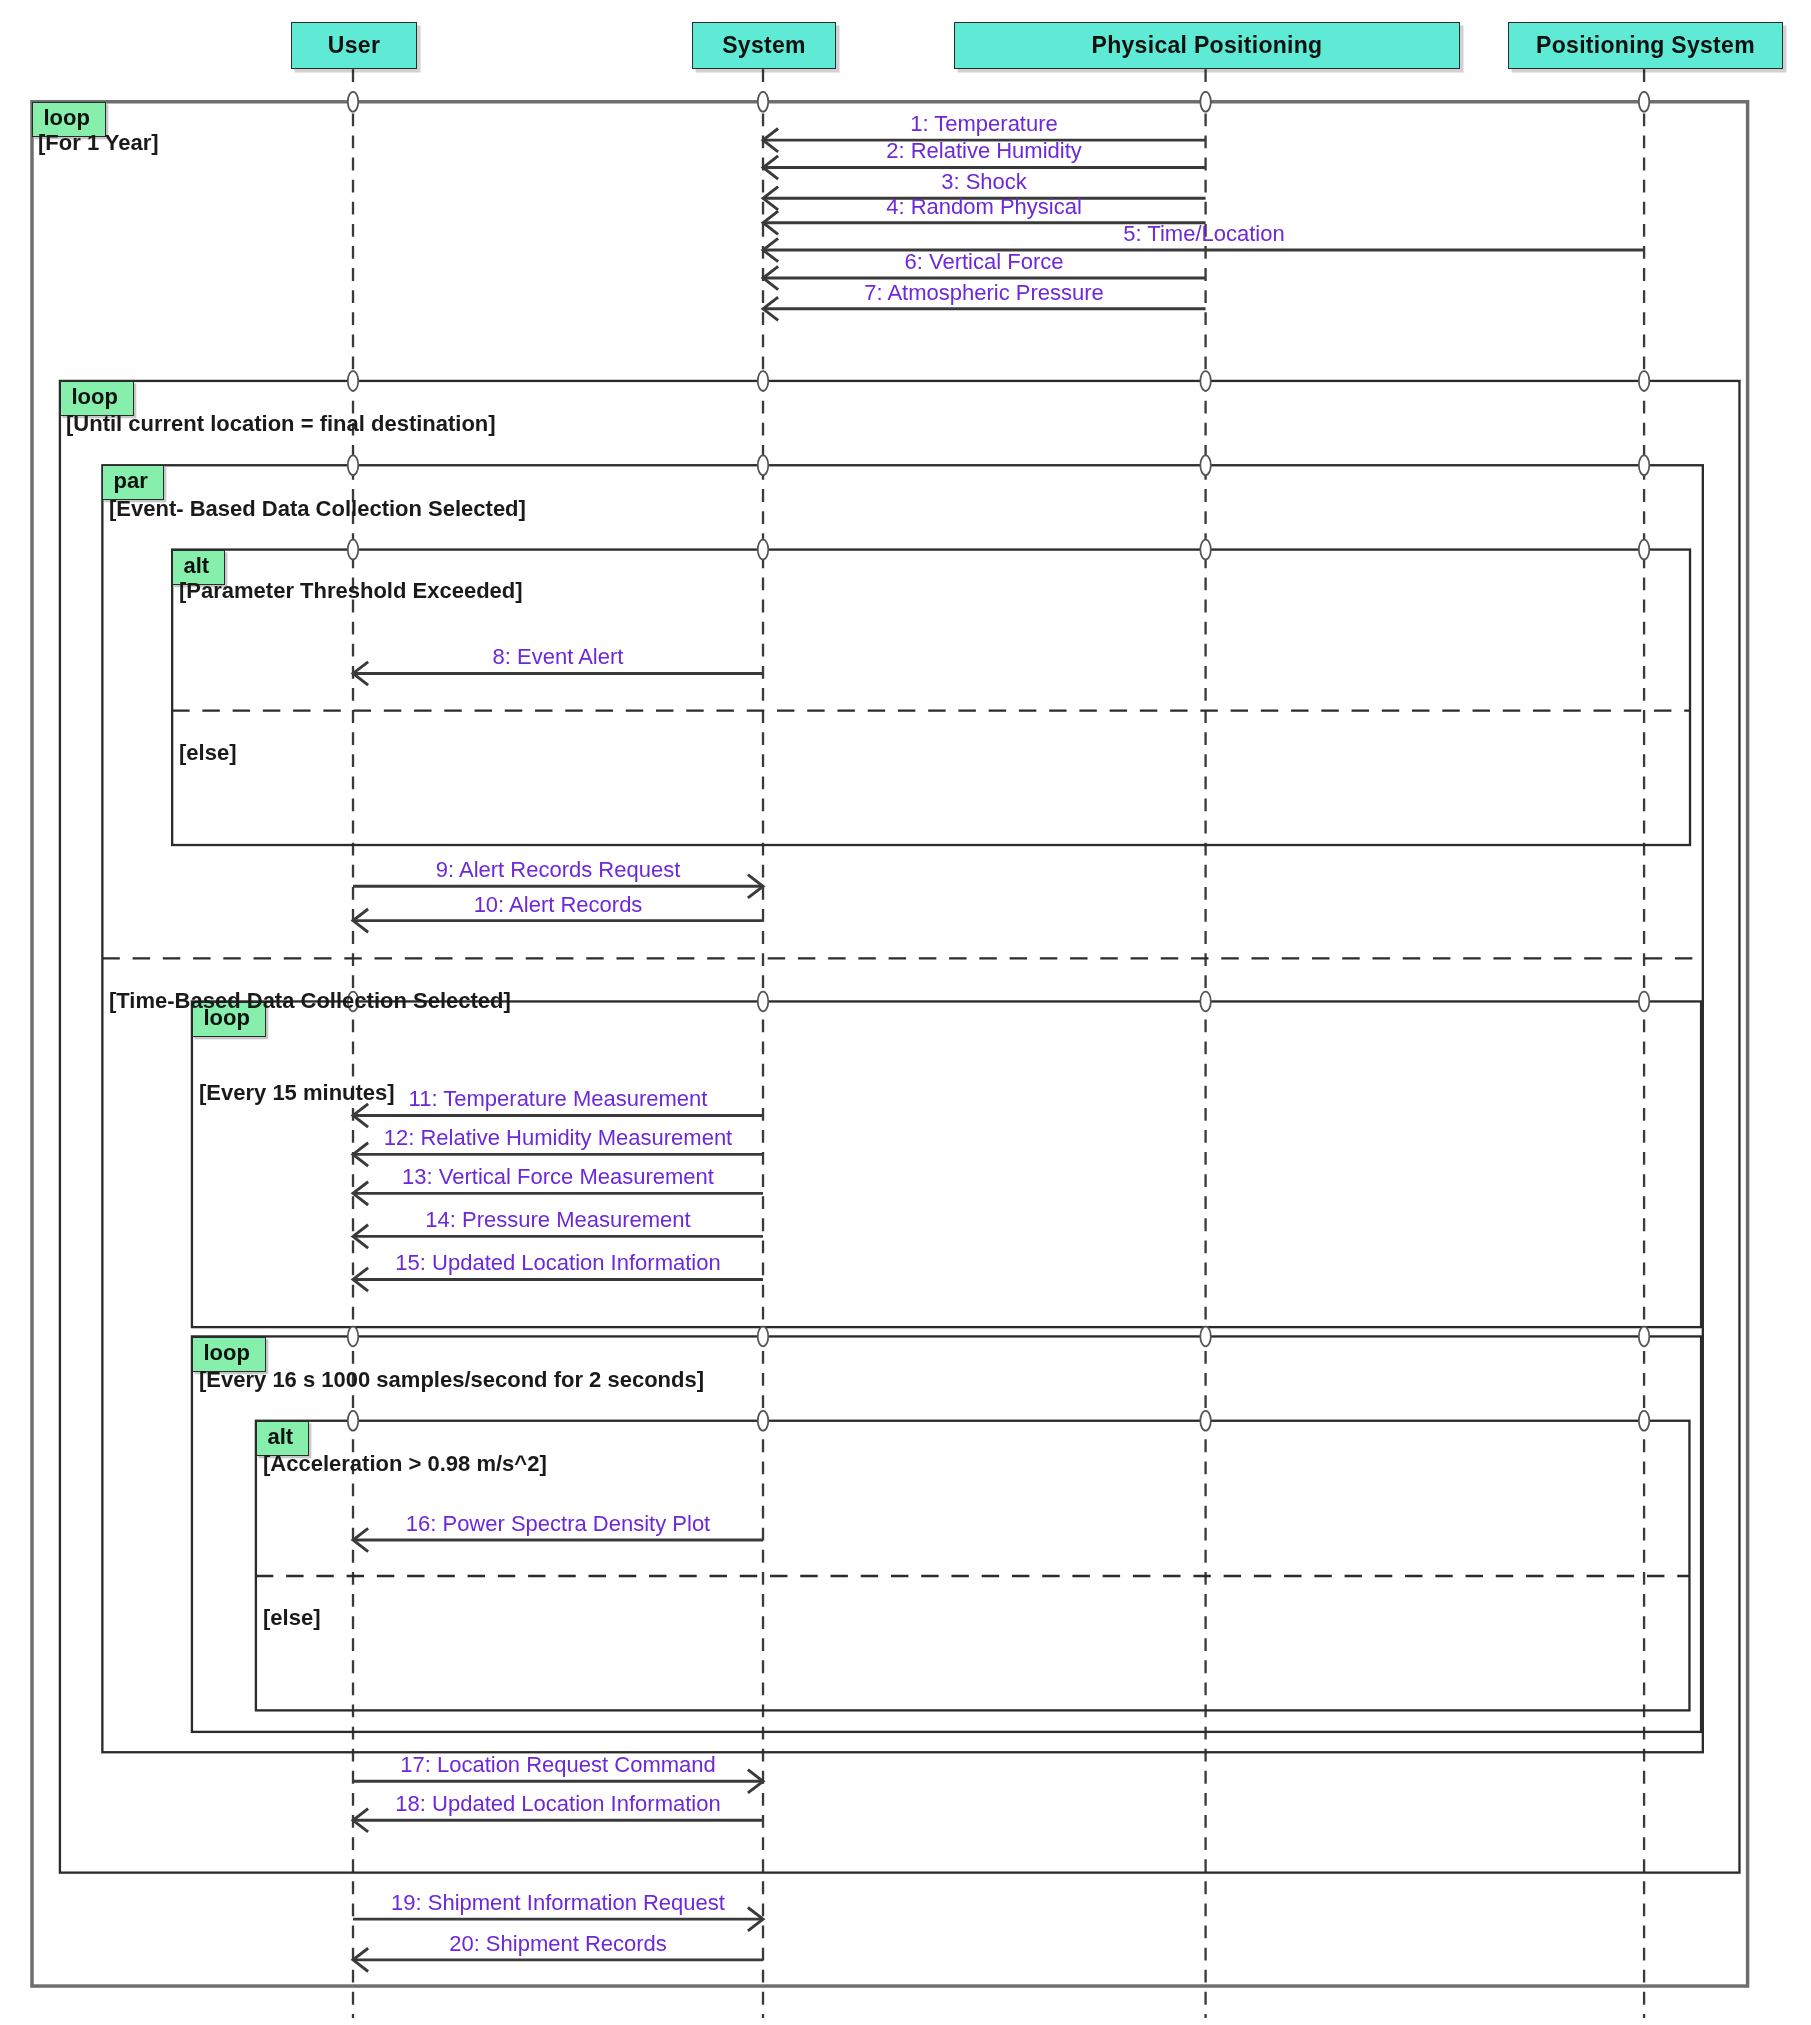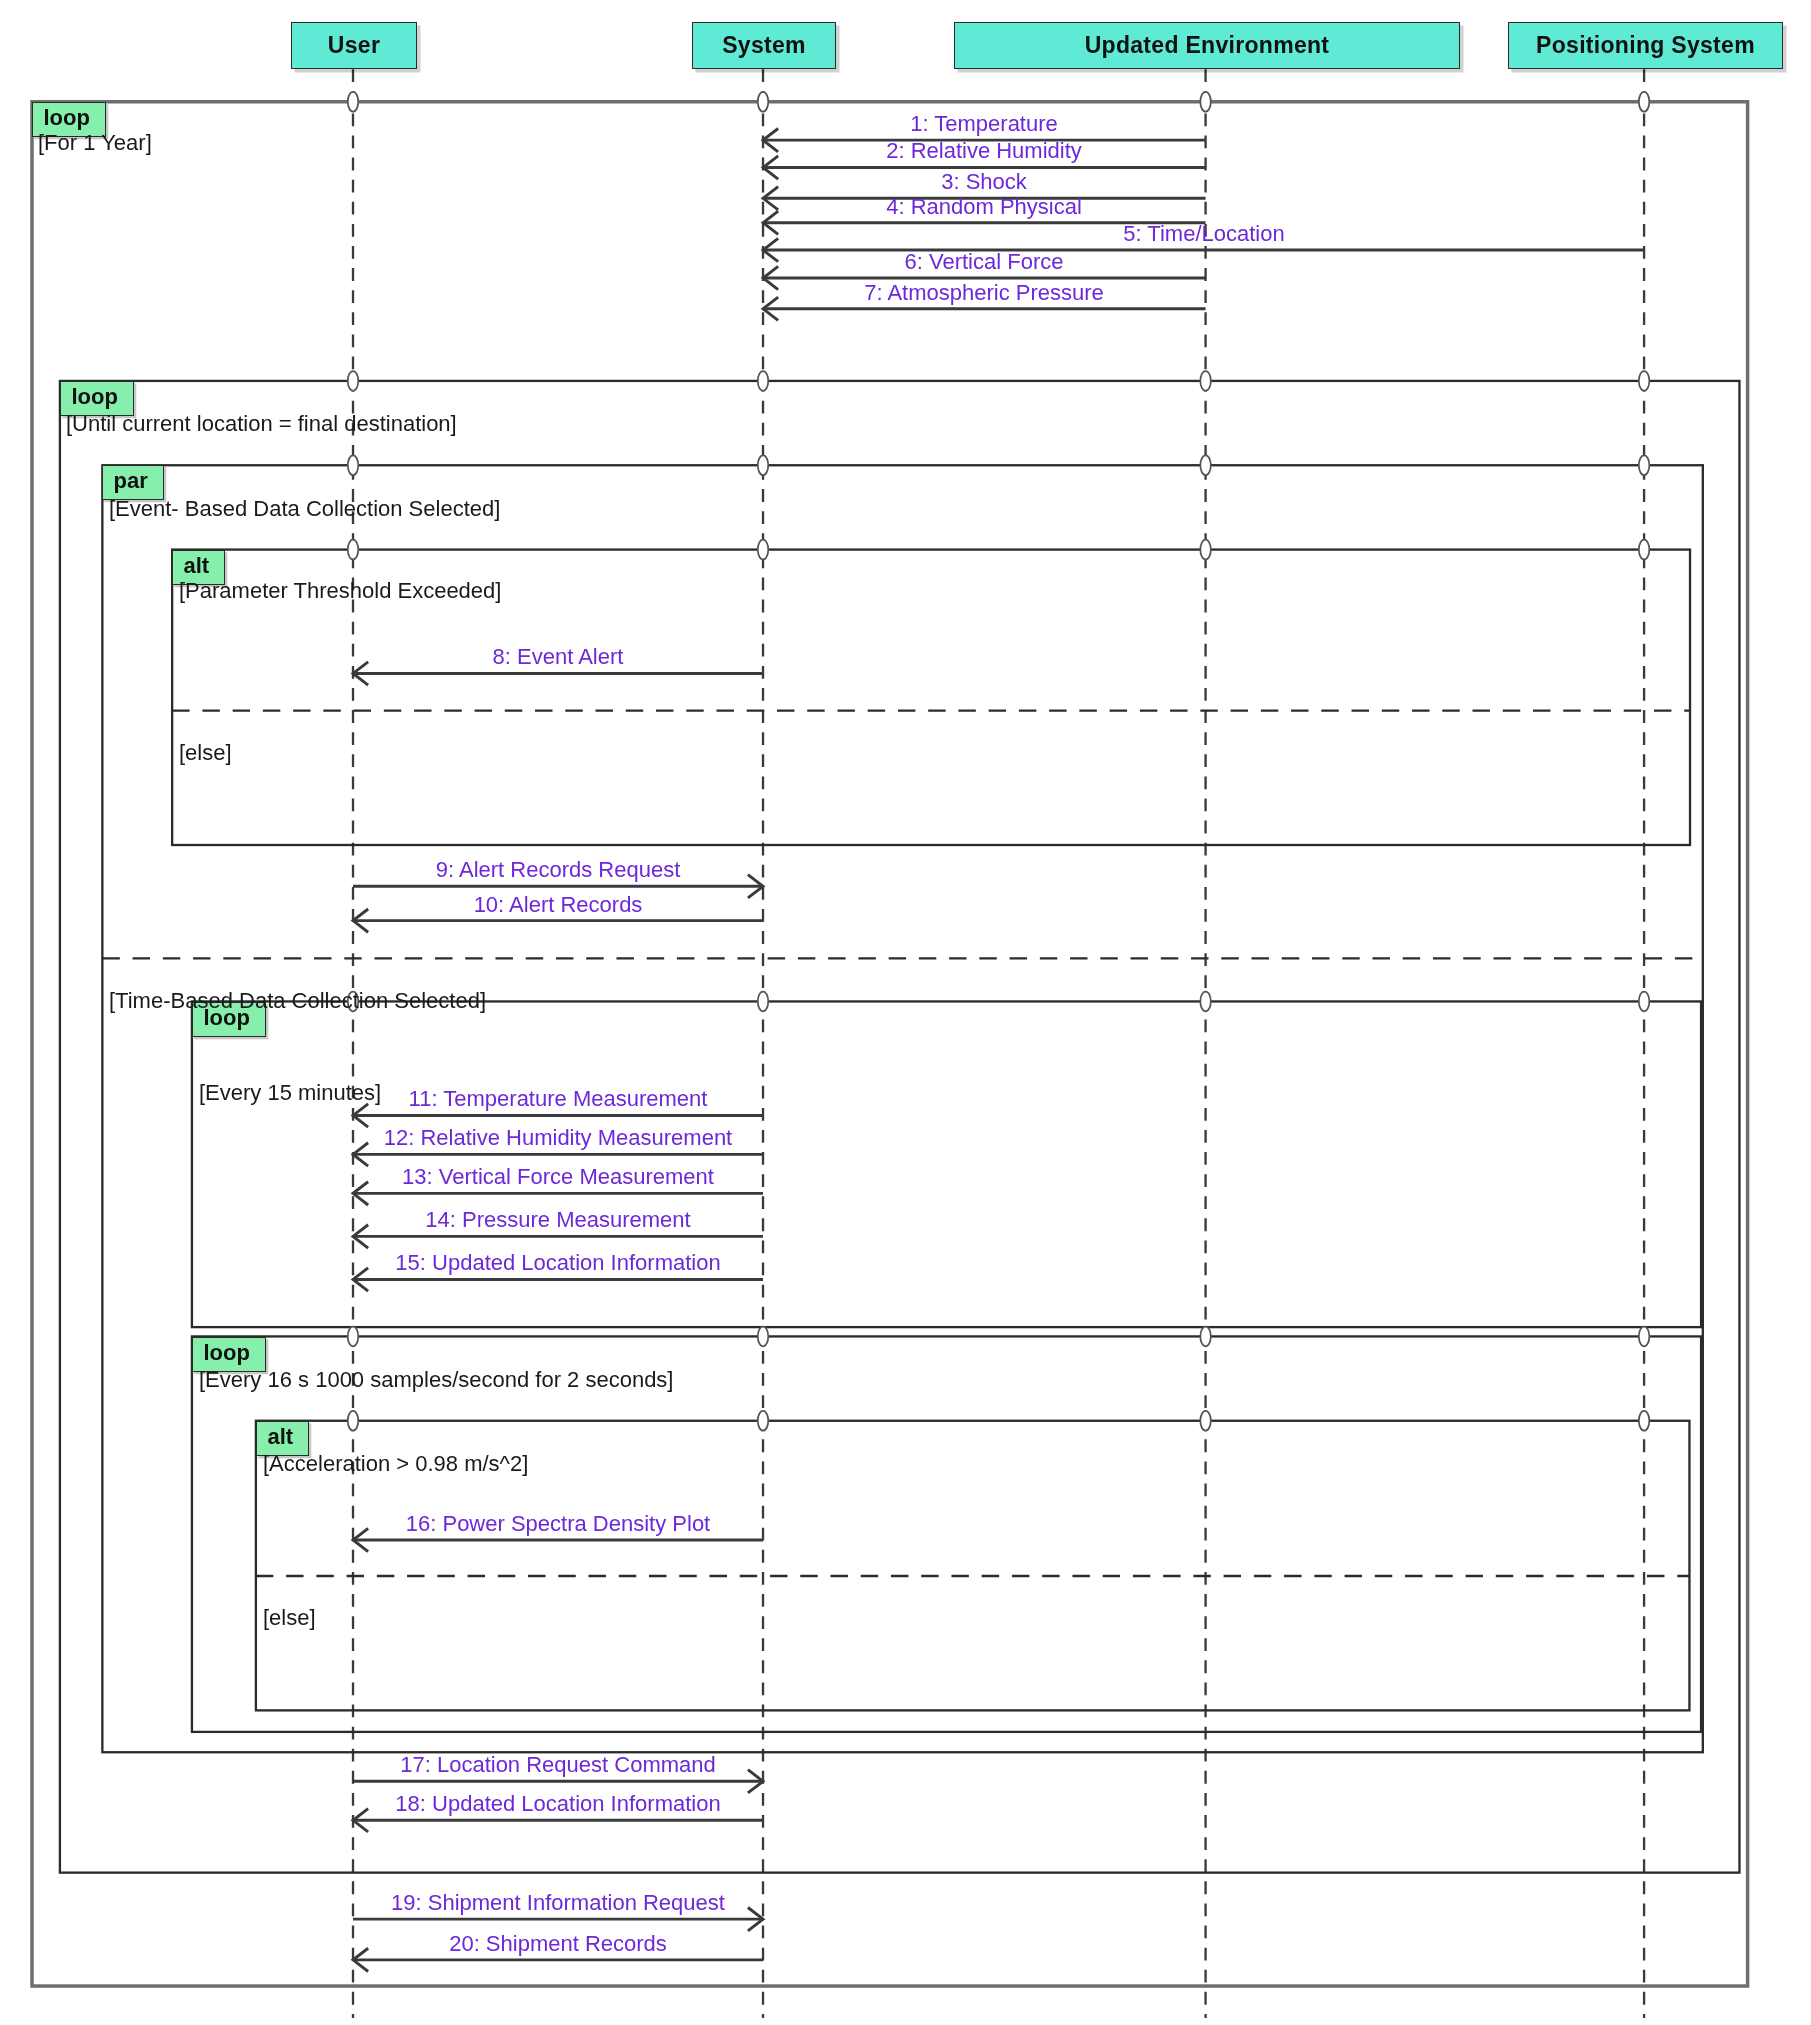--- a/index.html
+++ b/index.html
@@ -17,21 +17,21 @@
     position:absolute;font-size:22px;color:#6d28d9;white-space:nowrap;
     transform:translateX(-50%);
   }
   .frame-tag{
     position:absolute;background:#86efac;border:1.7px solid #2b2b2b;
     font-size:22px;font-weight:bold;color:#111;
     display:flex;align-items:center;padding:2.3px 15px 4.7px 10.5px;
     box-shadow:2.3px 2.3px 0 rgba(0,0,0,0.22);
   }
   .frame-guard{
-    position:absolute;font-size:22px;color:#1a1a1a;white-space:nowrap;
+    position:absolute;font-size:22px;color:#1a1a1a;white-space:nowrap;font-weight:bold;
   }
 </style>
 </head>
 <body>
 
 <div id="stage">
   <svg id="canvas" xmlns="http://www.w3.org/2000/svg" viewBox="0 0 3114 3482" width="1811" height="2025">
       <line x1="607" y1="119" x2="607" y2="3470" stroke="#3a3a3a" stroke-width="4" stroke-dasharray="22 16"></line>
       <line x1="1312" y1="119" x2="1312" y2="3470" stroke="#3a3a3a" stroke-width="4" stroke-dasharray="22 16"></line>
       <line x1="2073" y1="119" x2="2073" y2="3470" stroke="#3a3a3a" stroke-width="4" stroke-dasharray="22 16"></line>
@@ -116,21 +116,21 @@
       <polyline points="633,3350 607,3370 633,3390" fill="none" stroke="#3a3a3a" stroke-width="5"></polyline>
     </svg>
   <div id="overlay">
       <div class="lifeline-box" style="left: 291px; top: 22px; width: 124px; height: 45px;">
         <span>User</span>
       </div>
       <div class="lifeline-box" style="left: 692px; top: 22px; width: 142px; height: 45px;">
         <span>System</span>
       </div>
       <div class="lifeline-box" style="left: 954px; top: 22px; width: 504px; height: 45px;">
-        <span>Updated Environment</span>
+        <span>Physical Positioning</span>
       </div>
       <div class="lifeline-box" style="left: 1508px; top: 22px; width: 273px; height: 45px;">
         <span>Positioning System</span>
       </div>
       <div class="frame-tag" style="left: 32px; top: 102px;">
         <span>loop</span>
       </div>
       <div class="frame-guard" style="left: 38px; top: 130px;">[For 1 Year]</div>
       <div class="frame-tag" style="left: 60px; top: 381px;">
         <span>loop</span>

